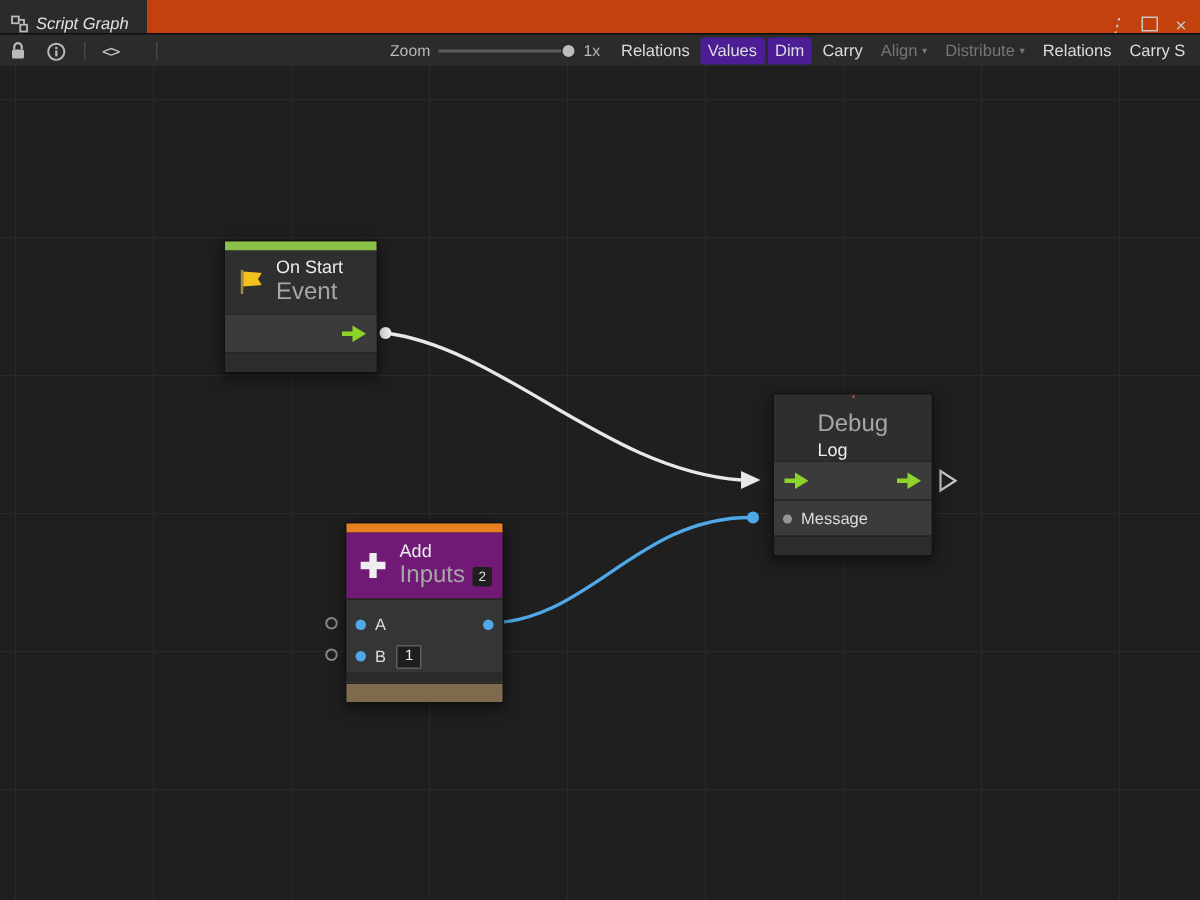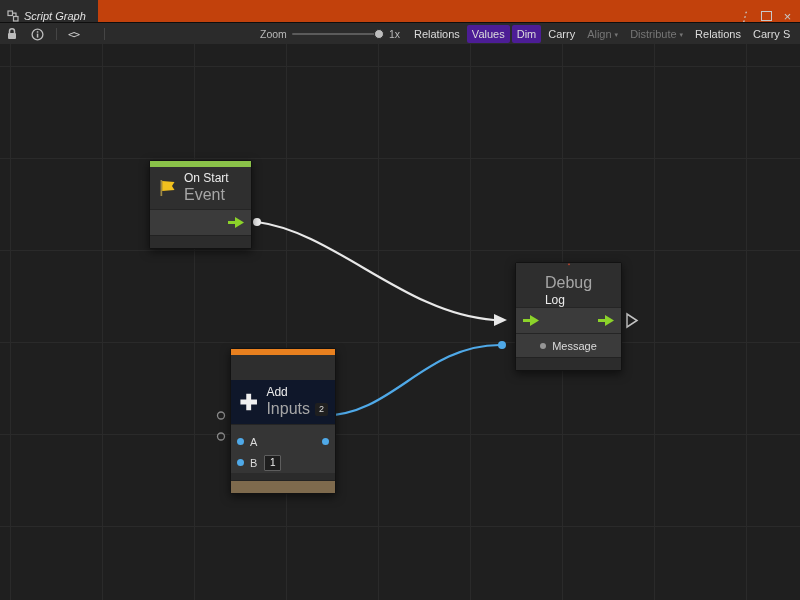--- a/index.html
+++ b/index.html
@@ -62,23 +62,23 @@
          background:#1F1F1F;color:#DDD;font-size:9px;border-radius:2px;margin-left:5px;}
   .bvalue{width:15px;height:14px;background:#1E1E1E;border:1px solid #5E5E5E;color:#EEE;
           font-size:10px;text-align:center;margin-left:7px;padding:0;
           font-family:"Liberation Sans",sans-serif;border-radius:1px;}
 
   .node.on-start .nhead{height:42px;background:#2F2F2F;}
   .node.on-start .flowrow{height:26px;justify-content:flex-end;}
 
   .node.debug .nhead{height:44px;background:#2E2E2E;flex-direction:column;}
   .node.debug .flowrow{height:26px;justify-content:space-between;}
-  .node.debug .msgrow{height:24px;justify-content:center;}
-
-  .node.add .nhead{height:44px;background:#0f172a;margin-top:25px;}
+  .node.debug .msgrow{height:24px;}
+
+  .node.add .nhead{height:44px;background:#701a75;}
   .node.add .ports{background:#353535;padding-top:6px;border-top:1px solid #252525;}
   .node.add .prow{display:flex;align-items:center;height:21px;padding:0 6px;}
   .node.add .addgap{height:7px;background:#2B2B2B;}
   .node.add .addfoot{height:12px;background:#7E6A4D;border-top:1px solid #222;}
 </style>
 </head>
 <body>
 
 <div id="stage">
 

